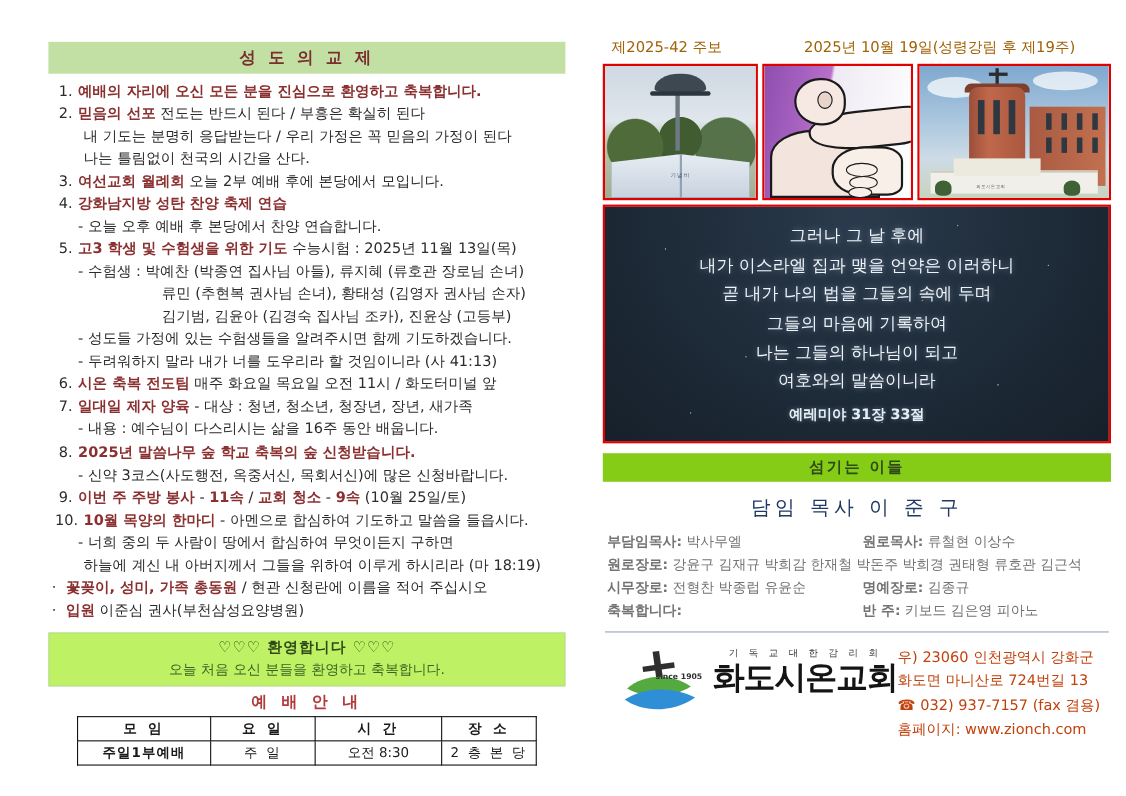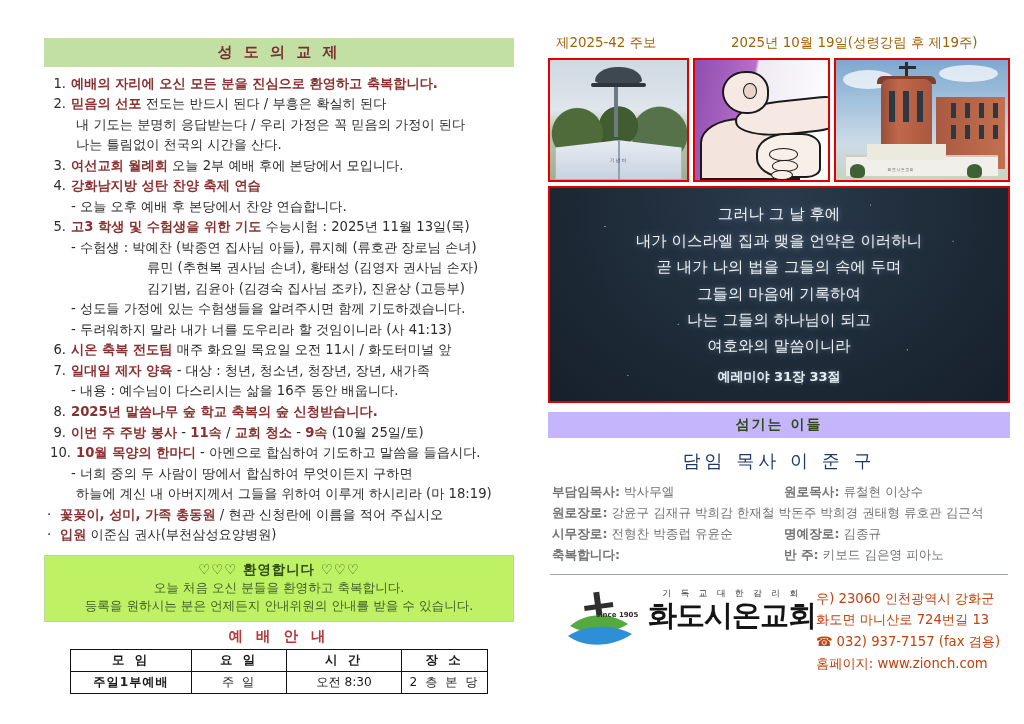--- a/index.html
+++ b/index.html
@@ -189,21 +189,21 @@
     margin-top:8px;
     color:#e6eef5;
     font-size:13px;
     font-weight:bold;
     text-shadow:0 0 5px rgba(200,225,255,.4);
   }
 
   
   .serv-band{
     margin-top:9px;
-    background:#c4b5fd;
+    background:#84cc16;
     color:#2f4a18;
     font-weight:bold;
     text-align:center;
     font-size:14px;
     letter-spacing:2px;
     padding:4px 0;
   }
   .pastor{
     text-align:center;
     color:#1f3864;
@@ -272,20 +272,21 @@
        </div>
         <div class="row">
          <span class="num">7.</span>
          <span class="txt"><span class="hl">일대일 제자 양육</span><span class="plain"> - 대상 : 청년, 청소년, 청장년, 장년, 새가족</span></span>
        </div>
         <div class="sub"><span class="plain">- 내용 : 예수님이 다스리시는 삶을 16주 동안 배웁니다.</span></div>
         <div class="row">
          <span class="num">8.</span>
          <span class="txt"><span class="hl">2025년 말씀나무 숲 학교 축복의 숲 신청받습니다.</span></span>
        </div>
+        <div class="sub"><span class="plain">- 신약 3코스(사도행전, 옥중서신, 목회서신)에 많은 신청바랍니다.</span></div>
         <div class="row">
          <span class="num">9.</span>
          <span class="txt"><span class="hl">이번 주 주방 봉사</span><span class="plain"> - </span><span class="hl">11속</span><span class="plain"> / </span><span class="hl">교회 청소</span><span class="plain"> - </span><span class="hl">9속</span><span class="plain"> (10월 25일/토)</span></span>
        </div>
         <div class="row">
          <span class="num wide">10.</span>
          <span class="txt"><span class="hl">10월 목양의 한마디</span><span class="plain"> - 아멘으로 합심하여 기도하고 말씀을 들읍시다.</span></span>
        </div>
         <div class="sub"><span class="plain">- 너희 중의 두 사람이 땅에서 합심하여 무엇이든지 구하면</span></div>
         <div class="sub-indent"><span class="plain">하늘에 계신 내 아버지께서 그들을 위하여 이루게 하시리라 (마 18:19)</span></div>
@@ -302,21 +303,20 @@
      </div>
       </div>
 
     <div class="welcome">
       <div class="w-title">
         <span class="hearts">♡♡♡</span>
         <span>환영합니다</span>
         <span class="hearts">♡♡♡</span>
       </div>
       <div>오늘 처음 오신 분들을 환영하고 축복합니다.</div>
-      <div>등록을 원하시는 분은 언제든지 안내위원의 안내를 받을 수 있습니다.</div>
     </div>
 
     <div class="tbl-title">예 배 안 내</div>
 
     <table class="sched">
       <thead>
           <tr id="sched-head">
             <th>모  임</th>
             <th>요  일</th>
             <th>시  간</th>

